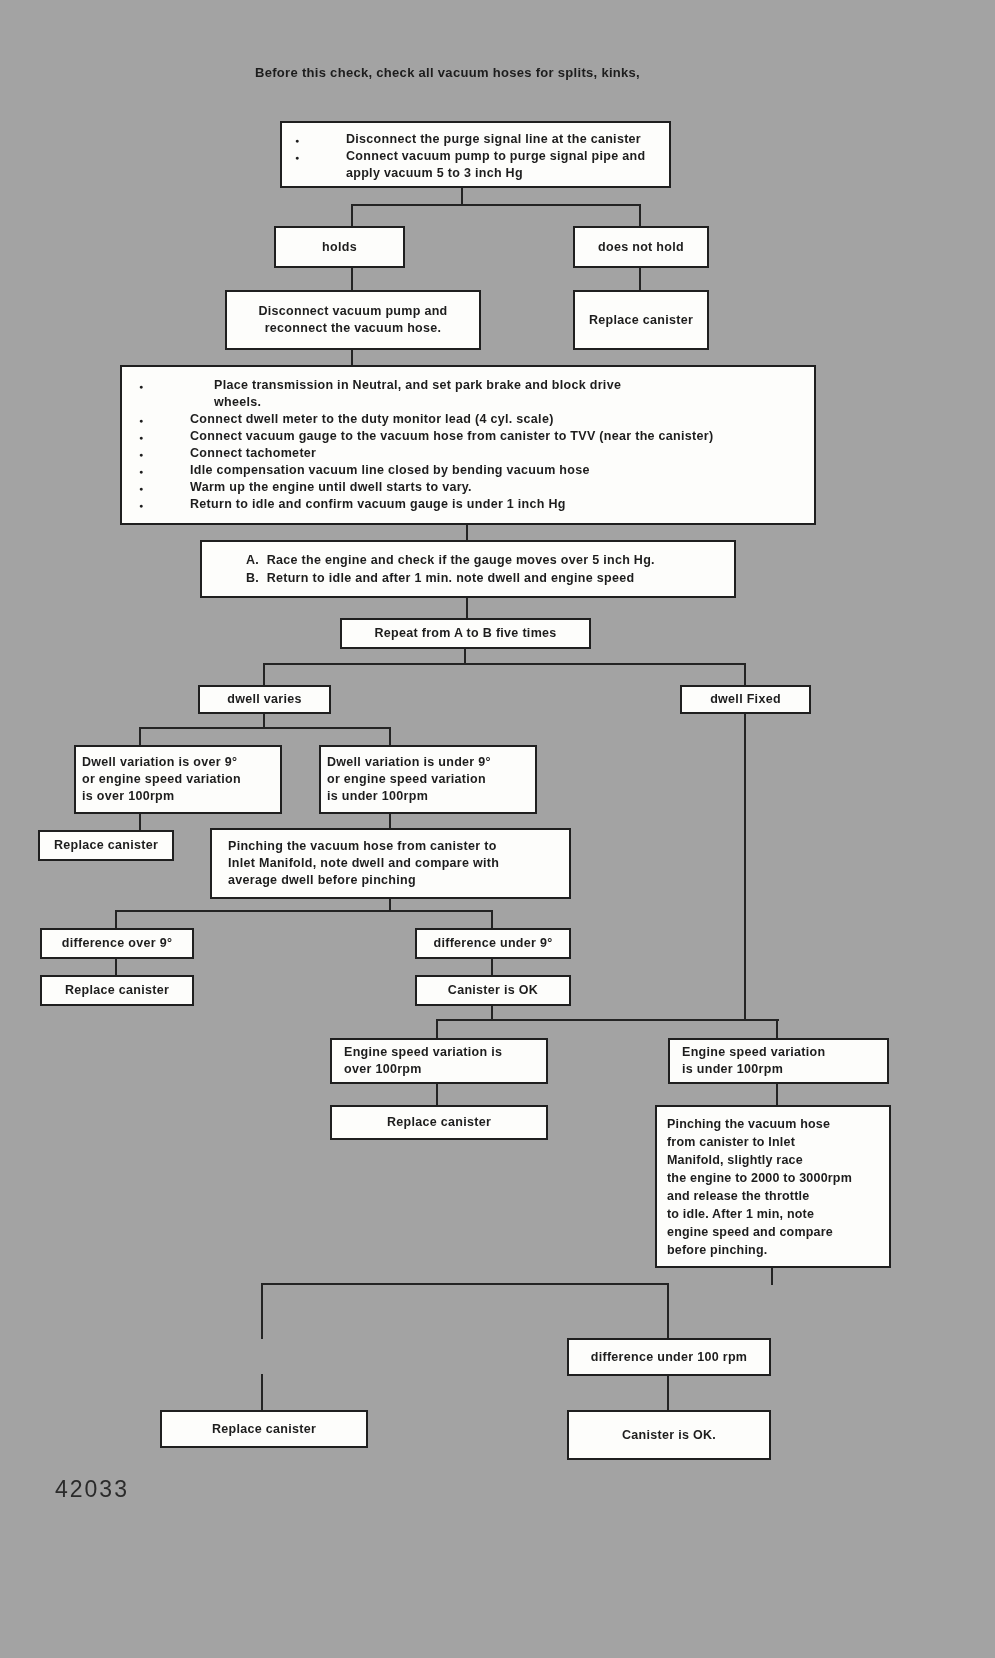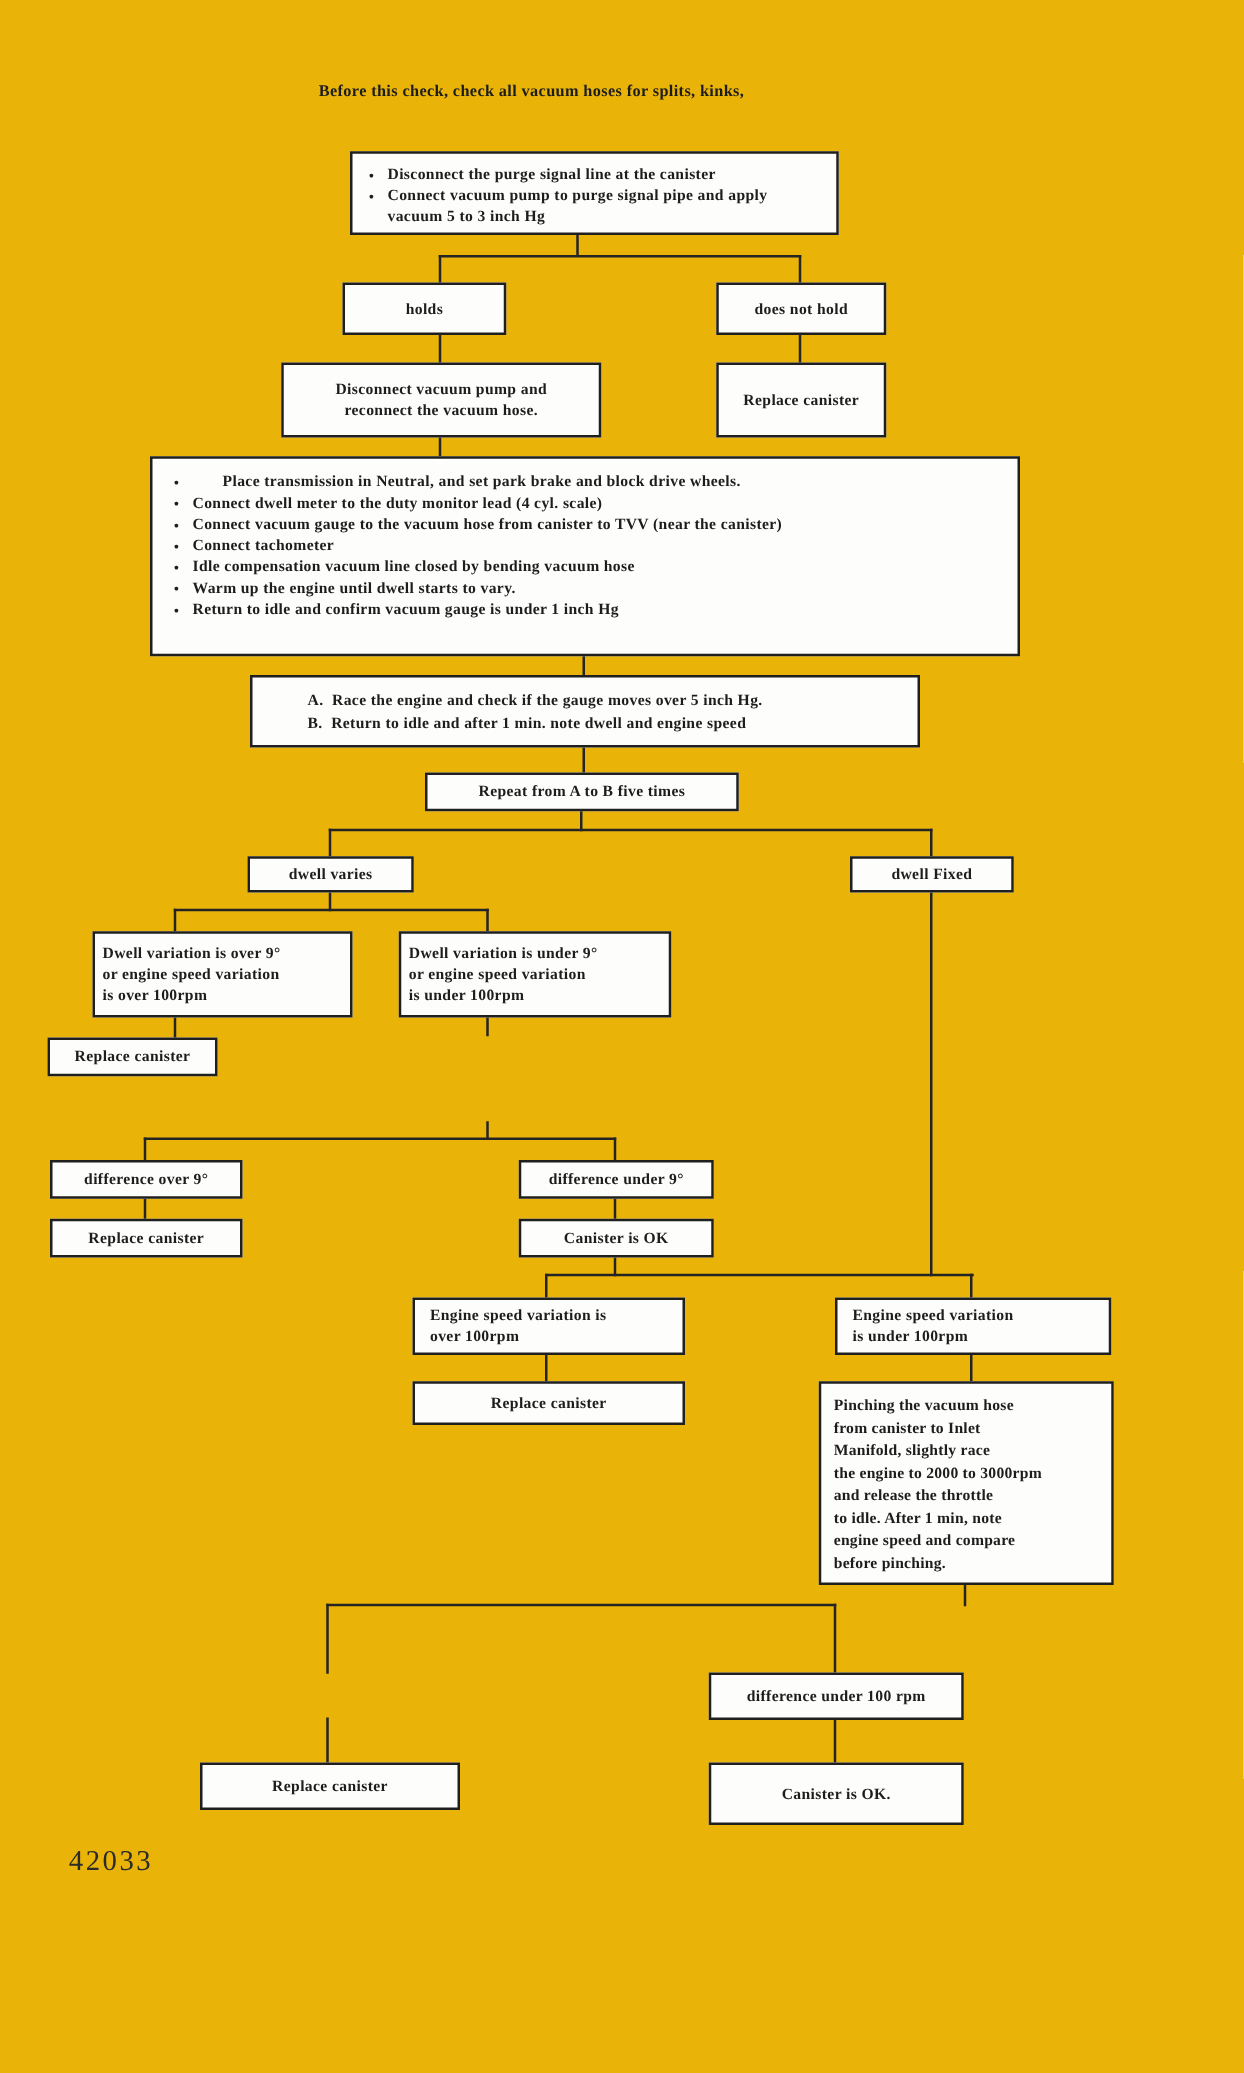--- a/index.html
+++ b/index.html
@@ -1,34 +1,33 @@
 <!DOCTYPE html>
 <html><head>
 <meta charset="utf-8">
 <style>
   * { margin:0; padding:0; box-sizing:border-box; }
   html,body { background:#ffffff; }
   body { font-family:"Liberation Sans", sans-serif; }
   .page {
     position:relative; width:995px; height:1658px;
-    background:#eab308; color:#1d1d1d; font-weight:700;
+    background:#a3a3a3; color:#1d1d1d; font-weight:700;
     overflow:hidden;
-    font-family:Liberation Serif, serif;
   }
   .intro { position:absolute; left:255px; top:64px; font-size:13px; line-height:18px; letter-spacing:0.3px; }
   .box {
     position:absolute; border:2px solid #1f1f1f; background:#fdfdfb;
     font-size:12.5px; line-height:17px; letter-spacing:0.3px;
   }
   .center { display:flex; align-items:center; justify-content:center; text-align:center; flex-direction:column; }
   .vcenter { display:flex; flex-direction:column; justify-content:center; }
   .hline, .vline { position:absolute; background:#242424; }
   .hline { height:2px; }
   .vline { width:2px; }
-  .li { display:flex; align-items:flex-start; }
+  .li { display:flex; align-items:flex-start;gap:36px; }
   .bullet { flex:0 0 18px; position:relative; height:17px; }
   .bullet::before { content:"●"; font-size:7px; position:absolute; left:3px; top:1px; }
   .li-text { white-space:pre-wrap; }
   .line { white-space:pre-wrap; }
   .node-setup { padding:10px 14px 8px 14px; }
   .node-setup .li:first-child .li-text { max-width:480px;padding-left:24px; }
   .node-purge { padding:8px 10px; }
   .node-race { padding-left:44px; line-height:18px; }
   .pad-sm { padding:7px 6px;margin-left:36px; }
   .node-pinch-dwell { padding:8px 16px; }
@@ -169,20 +168,25 @@
   <div class="box pad-sm" style="left:283px;top:745px;width:218px;height:69px">
     <div class="line">Dwell variation is under 9°</div>
     <div class="line">or engine speed variation</div>
     <div class="line">is under 100rpm</div>
   </div>
 
   <div class="box center" style="left:38px;top:830px;width:136px;height:31px">
     <div class="line">Replace canister</div>
   </div>
 
+  <div class="box node-pinch-dwell" style="left:210px;top:828px;width:361px;height:71px">
+    <div class="line">Pinching the vacuum hose from canister to</div>
+    <div class="line">Inlet Manifold, note dwell and compare with</div>
+    <div class="line">average dwell before pinching</div>
+  </div>
 
   <div class="box center" style="left:40px;top:928px;width:154px;height:31px">
     <div class="line">difference over 9°</div>
   </div>
 
   <div class="box center" style="left:415px;top:928px;width:156px;height:31px">
     <div class="line">difference under 9°</div>
   </div>
 
   <div class="box center" style="left:40px;top:975px;width:154px;height:31px">

